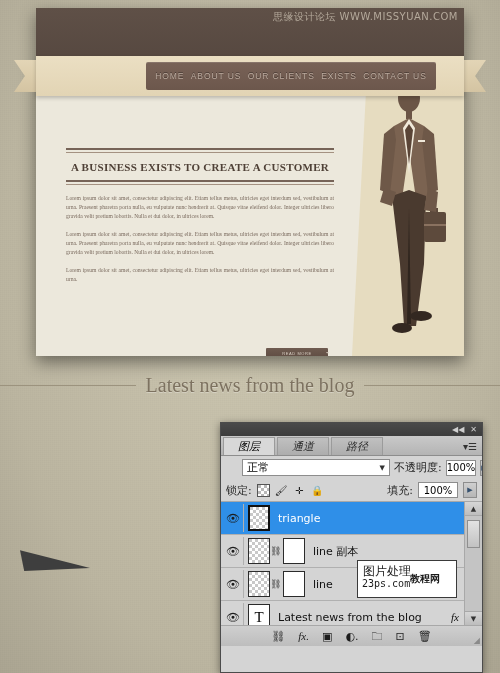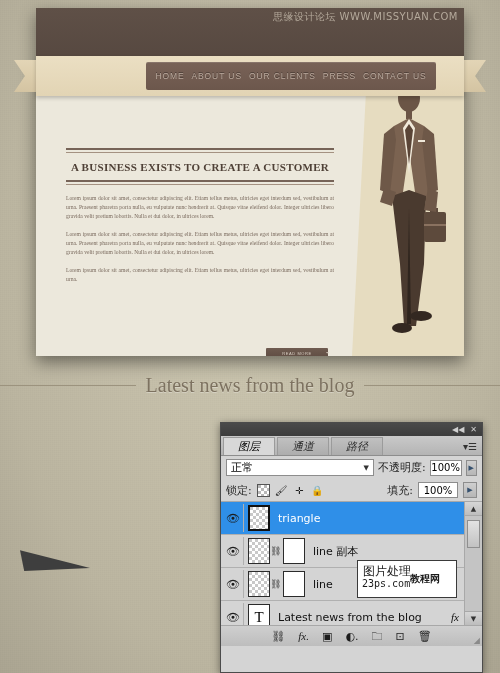--- a/index.html
+++ b/index.html
@@ -180,20 +180,21 @@
     border:1px solid #9b9b9b;border-bottom:none;margin-left:2px;
     background:linear-gradient(180deg,#c0c0c0,#adadad);cursor:pointer;font-style:italic;
   }
   .ps-tab.active{background:#d8d8d8;color:#000;}
   #ps-tabmenu{
     position:absolute;right:5px;bottom:3px;font-size:10px;color:#333;cursor:pointer;
   }
   #ps-blendrow{
     height:23px;display:flex;align-items:center;padding:0 5px;gap:4px;
     background:#d4d4d4;
+    margin-left:16px;
   }
   #blend-select{
     flex:0 0 148px;height:17px;background:#fff;border:1px solid #8d8d8d;
     display:flex;align-items:center;justify-content:space-between;
     padding:0 4px;font-size:11px;color:#000;box-sizing:border-box;cursor:pointer;
   }
   #blend-select .caret{font-size:7px;color:#333;}
   .ps-label{font-size:11px;color:#1f1f1f;white-space:nowrap;}
   .ps-numbox{
     width:40px;height:16px;background:#fff;border:1px solid #8d8d8d;
@@ -364,21 +365,21 @@
   </div>
 
   <div id="ribbon">
     <div class="ribbon-tail" id="ribbon-tail-l"></div>
     <div class="ribbon-tail" id="ribbon-tail-r"></div>
     <div id="ribbon-band">
       <div id="nav">
         <span class="nav-item">HOME</span>
         <span class="nav-item">ABOUT US</span>
         <span class="nav-item">OUR CLIENTS</span>
-        <span class="nav-item">PRESS</span>
+        <span class="nav-item">EXISTS</span>
         <span class="nav-item">CONTACT US</span>
       </div>
     </div>
   </div>
 
 </div>
 
 <div id="latest">
   <div class="divider-line"></div>
   <div id="latest-title">Latest news from the blog</div>

